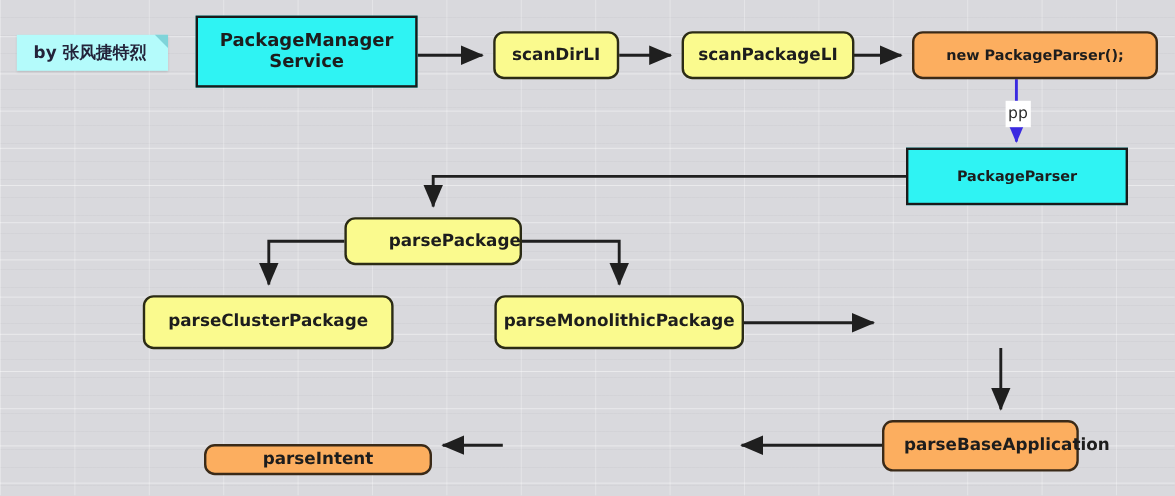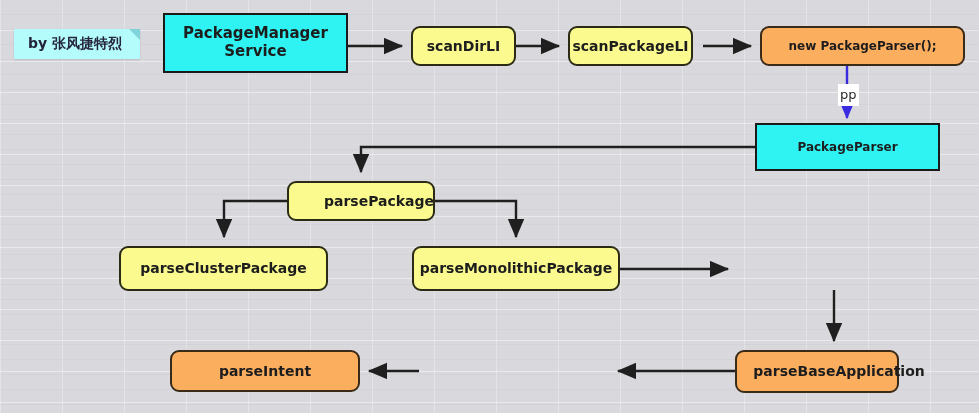--- a/index.html
+++ b/index.html
@@ -121,33 +121,33 @@
   <div class="watermark" style="left:14px; top:29px; width:112px; height:30px;">
     <span>by 张风捷特烈</span>
     <span class="fold"></span>
   </div>
 
   <div class="node cyan" style="left:163px; top:13px; width:185px; height:60px; font-size:15px; white-space:pre-line;">PackageManager
 Service</div>
 
   <div class="node yellow" style="left:411px; top:26px; width:105px; height:40px; font-size:14px;">scanDirLI</div>
 
-  <div class="node yellow" style="left:568px; top:26px; width:125px; height:40px; font-size:14px;">scanPackageLI</div>
+  <div class="node yellow" style="left:568px; top:26px; width:144px; height:40px; font-size:14px;">scanPackageLI</div>
 
   <div class="node orange" style="left:760px; top:26px; width:205px; height:40px; font-size:12px;">new PackageParser();</div>
 
   <div class="node cyan" style="left:755px; top:123px; width:185px; height:48px; font-size:12px;">PackageParser</div>
 
   <div class="node yellow" style="left:287px; top:181px; width:148px; height:40px; font-size:14px;padding-left:36px;">parsePackage</div>
 
   <div class="node yellow" style="left:119px; top:246px; width:209px; height:45px; font-size:14px;">parseClusterPackage</div>
 
   <div class="node yellow" style="left:412px; top:246px; width:208px; height:45px; font-size:14px;">parseMonolithicPackage</div>
 
 
   <div class="node orange" style="left:735px; top:350px; width:164px; height:43px; font-size:14px;padding-left:44px;">parseBaseApplication</div>
 
 
-  <div class="node orange" style="left:170px; top:350px; width:190px; height:42px; font-size:14px;">parseIntent</div>
+  <div class="node orange" style="left:170px; top:370px; width:190px; height:26px; font-size:14px;">parseIntent</div>
 
   <div class="edge-label" style="left:838px; top:84px;">pp</div>
 
 </div>
 
 </body></html>

